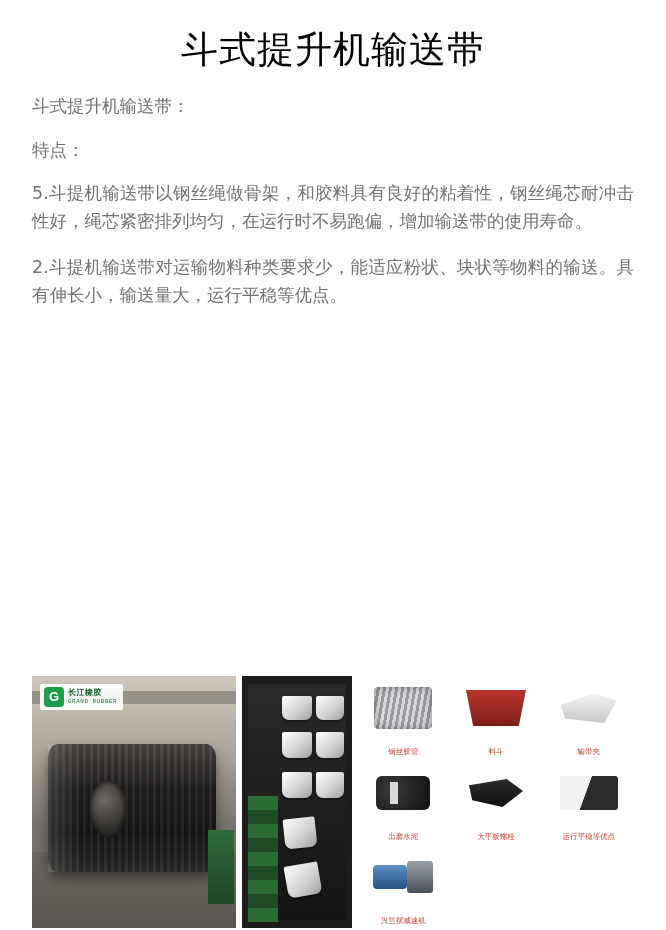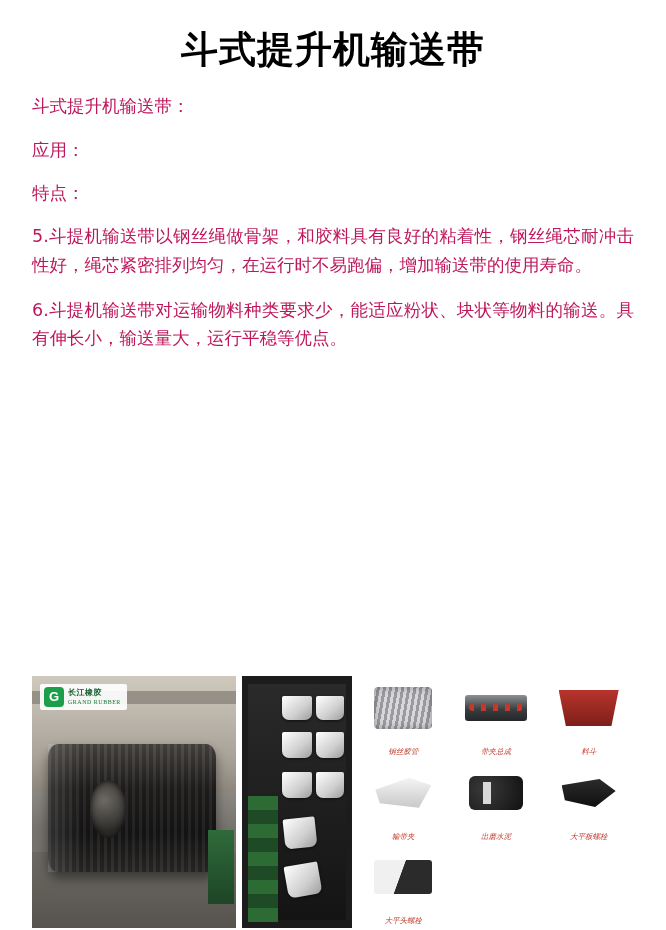--- a/index.html
+++ b/index.html
@@ -17,30 +17,30 @@
   .page {
     width: 666px;
     height: 930px;
     position: relative;
     box-sizing: border-box;
     padding: 0 32px;
   }
   .doc-title {
     text-align: center;
     font-size: 37px;
-    font-weight: bold;
+    font-weight: normal;
     letter-spacing: 1px;
     margin: 28px 0 20px 0;
     color: #000;
     line-height: 1.2;
   }
   .body-text {
     font-size: 17.5px;
     line-height: 1.62;
-    color: #be185d;
+    color: #737373;
     margin: 0 0 17px 0;
     text-align: justify;
   }
   .body-text.tight {
     margin-bottom: 15px;
   }
   .gallery {
     position: absolute;
     left: 32px;
     right: 32px;
@@ -104,21 +104,21 @@
     border-radius: 2px;
   }
   .pm-logo .mark {
     width: 20px; height: 20px; border-radius: 4px;
     background: #1d9e4b; color: #fff;
     font-size: 13px; font-weight: bold; line-height: 20px; text-align: center;
     font-family: "Liberation Sans", sans-serif;
   }
   .pm-logo .wordmark {
     font-size: 6px; color: #1a7a3a; letter-spacing: .5px; line-height: 1.35;
-    font-family: Liberation Serif, serif; white-space: nowrap;
+    font-family: Liberation Mono, monospace; white-space: nowrap;
   }
   .pm-logo .wordmark b { display: block; font-size: 8px; color: #14632f; }
 
   
   .photo-buckets {
     width: 110px; height: 252px; flex: none;
     position: relative; overflow: hidden;
     background: #1c1c1c;
   }
   .pb-board {
@@ -145,21 +145,20 @@
   .bucket.b8 { left: 44px; top: 188px; width: 34px; height: 32px; transform: rotate(-10deg); }
 
   
   .thumb-grid {
     flex: 1;
     display: grid;
     grid-template-columns: repeat(3, 1fr);
     grid-template-rows: repeat(3, 1fr);
     gap: 2px;
     background: #fff;
-    font-style: italic;
   }
   .thumb {
     position: relative;
     background: #fff;
     display: flex;
     flex-direction: column;
     align-items: center;
     justify-content: flex-end;
     overflow: hidden;
   }
@@ -248,24 +247,23 @@
   }
 </style>
 </head>
 <body>
 
 <div class="page">
 
   <h1 class="doc-title">斗式提升机输送带</h1>
 
   <p class="body-text tight">斗式提升机输送带：</p>
-  <p class="body-text tight">应用：</p>
   <p class="body-text tight">特点：</p>
   <p class="body-text">5.斗提机输送带以钢丝绳做骨架，和胶料具有良好的粘着性，钢丝绳芯耐冲击性好，绳芯紧密排列均匀，在运行时不易跑偏，增加输送带的使用寿命。</p>
-  <p class="body-text">6.斗提机输送带对运输物料种类要求少，能适应粉状、块状等物料的输送。具有伸长小，输送量大，运行平稳等优点。</p>
+  <p class="body-text">2.斗提机输送带对运输物料种类要求少，能适应粉状、块状等物料的输送。具有伸长小，输送量大，运行平稳等优点。</p>
 
   <div class="gallery">
 
     <div class="photo-main">
       <div class="pm-wall"></div>
       <div class="pm-beam"></div>
       <div class="pm-floor"></div>
       <div class="pm-roll"></div>
       <div class="pm-core"></div>
       <div class="pm-green"></div>
@@ -293,26 +291,20 @@
 
     <div class="thumb-grid">
 
       <div class="thumb">
         <div class="art">
             <div class="art-rope"></div>
           </div>
         <div class="cap">钢丝胶管</div>
       </div>
 
-      <div class="thumb">
-        <div class="art">
-            <div class="art-clampbar"></div>
-          </div>
-        <div class="cap">带夹总成</div>
-      </div>
 
       <div class="thumb">
         <div class="art">
             <div class="art-hopper"></div>
           </div>
         <div class="cap">料斗</div>
       </div>
 
       <div class="thumb">
         <div class="art">
@@ -332,20 +324,29 @@
         <div class="art">
             <div class="art-bolt2"></div>
           </div>
         <div class="cap">大平板螺栓</div>
       </div>
 
       <div class="thumb">
         <div class="art">
             <div class="art-liner"></div>
           </div>
-        <div class="cap">大平头螺栓</div>
-      </div>
-
-
+        <div class="cap">运行平稳等优点</div>
+      </div>
+
+
+      <div class="thumb">
+        <div class="art">
+          <div class="art-motor">
+            <div class="body"></div>
+            <div class="head"></div>
+          </div>
+        </div>
+        <div class="cap">兴兰摆减速机</div>
+      </div>
 
     </div>
   </div>
 </div>
 
 </body></html>

